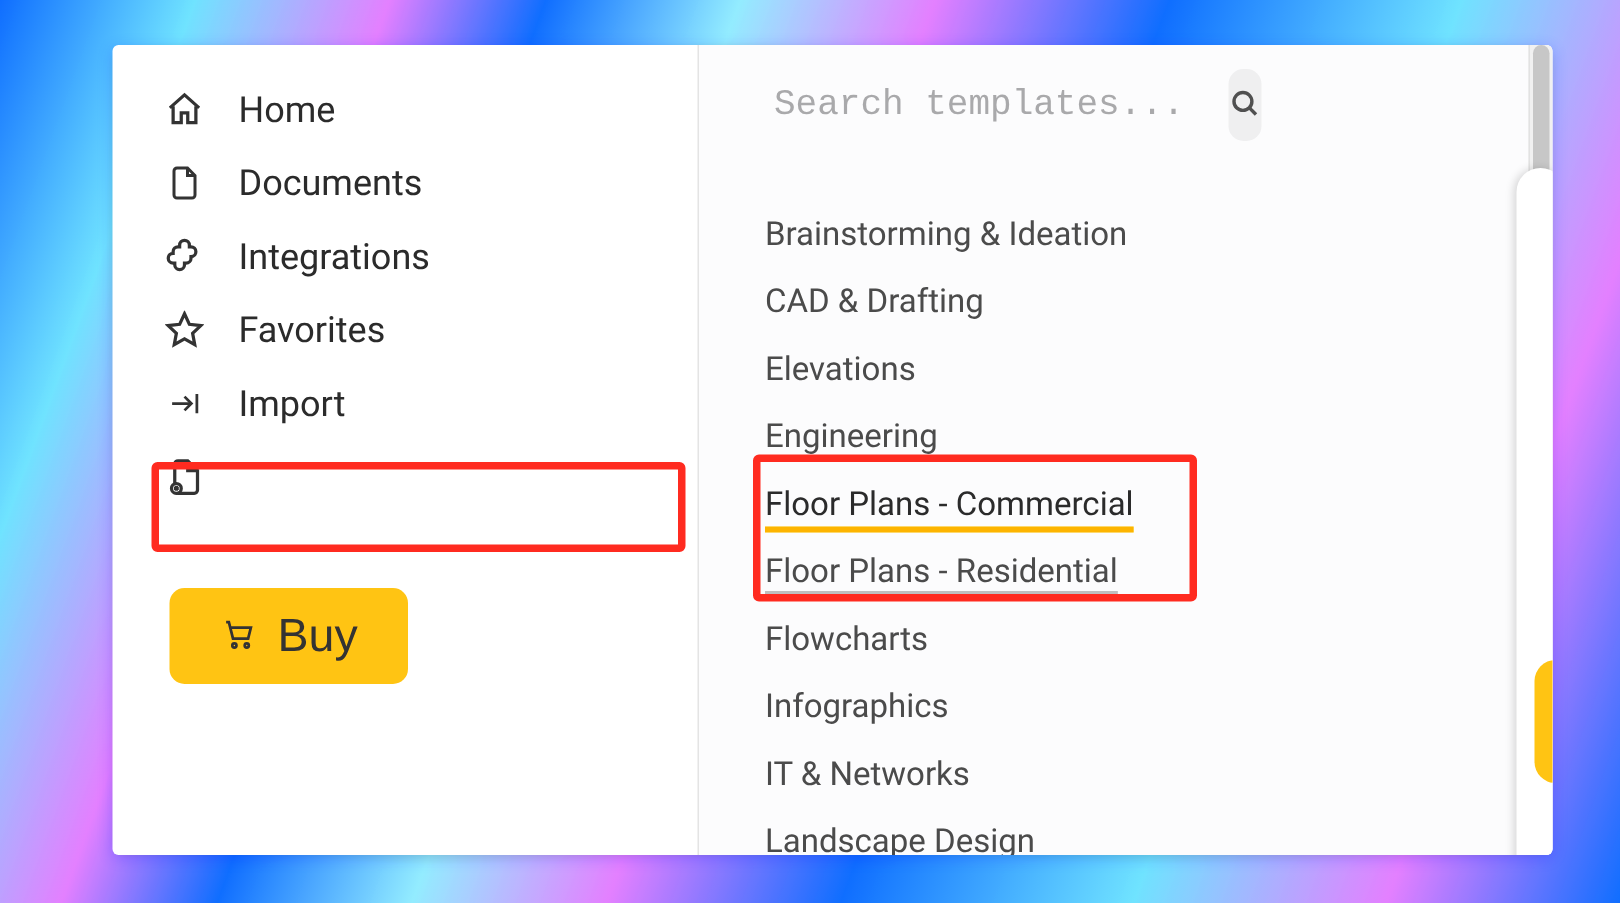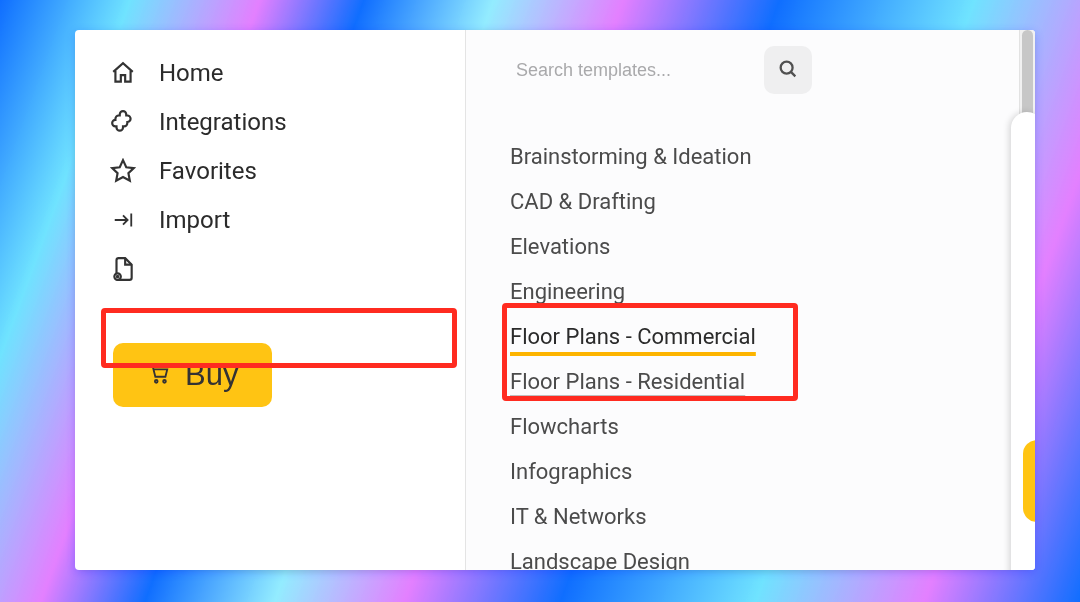--- a/index.html
+++ b/index.html
@@ -43,21 +43,21 @@
   }
   .buy-btn svg{color:#333;}
   .divider { width:1px; background:#e4e4e4; }
   .rightcol {
     flex:1; height:100%; position:relative; background:#fcfcfd;
     padding: 16px 30px 0 44px;
   }
   .search-wrap { display:flex; align-items:center; gap:0; margin-bottom:40px; width: 302px;}
   .search-inp {
     flex:1; height:48px; border:none; background:transparent;
-    font-size:18px; color:#888; padding-left:6px; outline:none;
+    font-size:24px; color:#888; padding-left:6px; outline:none;font-family:Liberation Mono, monospace;
   }
   .search-inp::placeholder{color:#a9a9ab;}
   .search-btn{
     width:48px; height:48px; border:none; background:#efeff0; border-radius:10px;
     display:flex; align-items:center; justify-content:center; cursor:pointer; color:#505050;
   }
   .cat-list { list-style:none; }
   .cat-item { font-size:22px; color:#4b4b4b; padding:10px 0; cursor:pointer; }
   .cat-item.active { font-weight:400; text-decoration-line:underline; text-decoration-color:#f1b400; text-decoration-thickness:4px; text-underline-offset:8px; color:#2b2b2b;}
   .cat-item.sub-underlined { text-decoration-line:underline; text-decoration-color:#bfbfbf; text-decoration-thickness:2px; text-underline-offset:6px;}
@@ -94,20 +94,29 @@
         <li class="sb-item">
           <span class="sb-icon">
             <svg width="26" height="26" viewBox="0 0 24 24" fill="none" stroke="currentColor" stroke-width="2">
                 <path d="M3 11L12 3l9 8"></path>
                 <path d="M5 10v10h5v-6h4v6h5V10"></path>
               </svg>
           </span>
           <span class="sb-label">Home</span>
         </li>
 
+        <li class="sb-item">
+          <span class="sb-icon">
+            <svg width="24" height="26" viewBox="0 0 24 24" fill="none" stroke="currentColor" stroke-width="2">
+                <path d="M14 2H7a2 2 0 0 0-2 2v16a2 2 0 0 0 2 2h10a2 2 0 0 0 2-2V7z"></path>
+                <path d="M14 2v5h5"></path>
+              </svg>
+          </span>
+          <span class="sb-label">Documents</span>
+        </li>
 
         <li class="sb-item">
           <span class="sb-icon">
             <svg width="26" height="26" viewBox="0 0 24 24" fill="none" stroke="currentColor" stroke-width="2">
                 <path d="M12 2a3 3 0 0 1 3 3v1h1a3 3 0 0 1 0 6v1a3 3 0 0 1-3 3h-1v1a3 3 0 0 1-6 0v-1H5a3 3 0 0 1 0-6V9a3 3 0 0 1 3-3h1V5a3 3 0 0 1 3-3z"></path>
               </svg>
           </span>
           <span class="sb-label">Integrations</span>
         </li>
 

